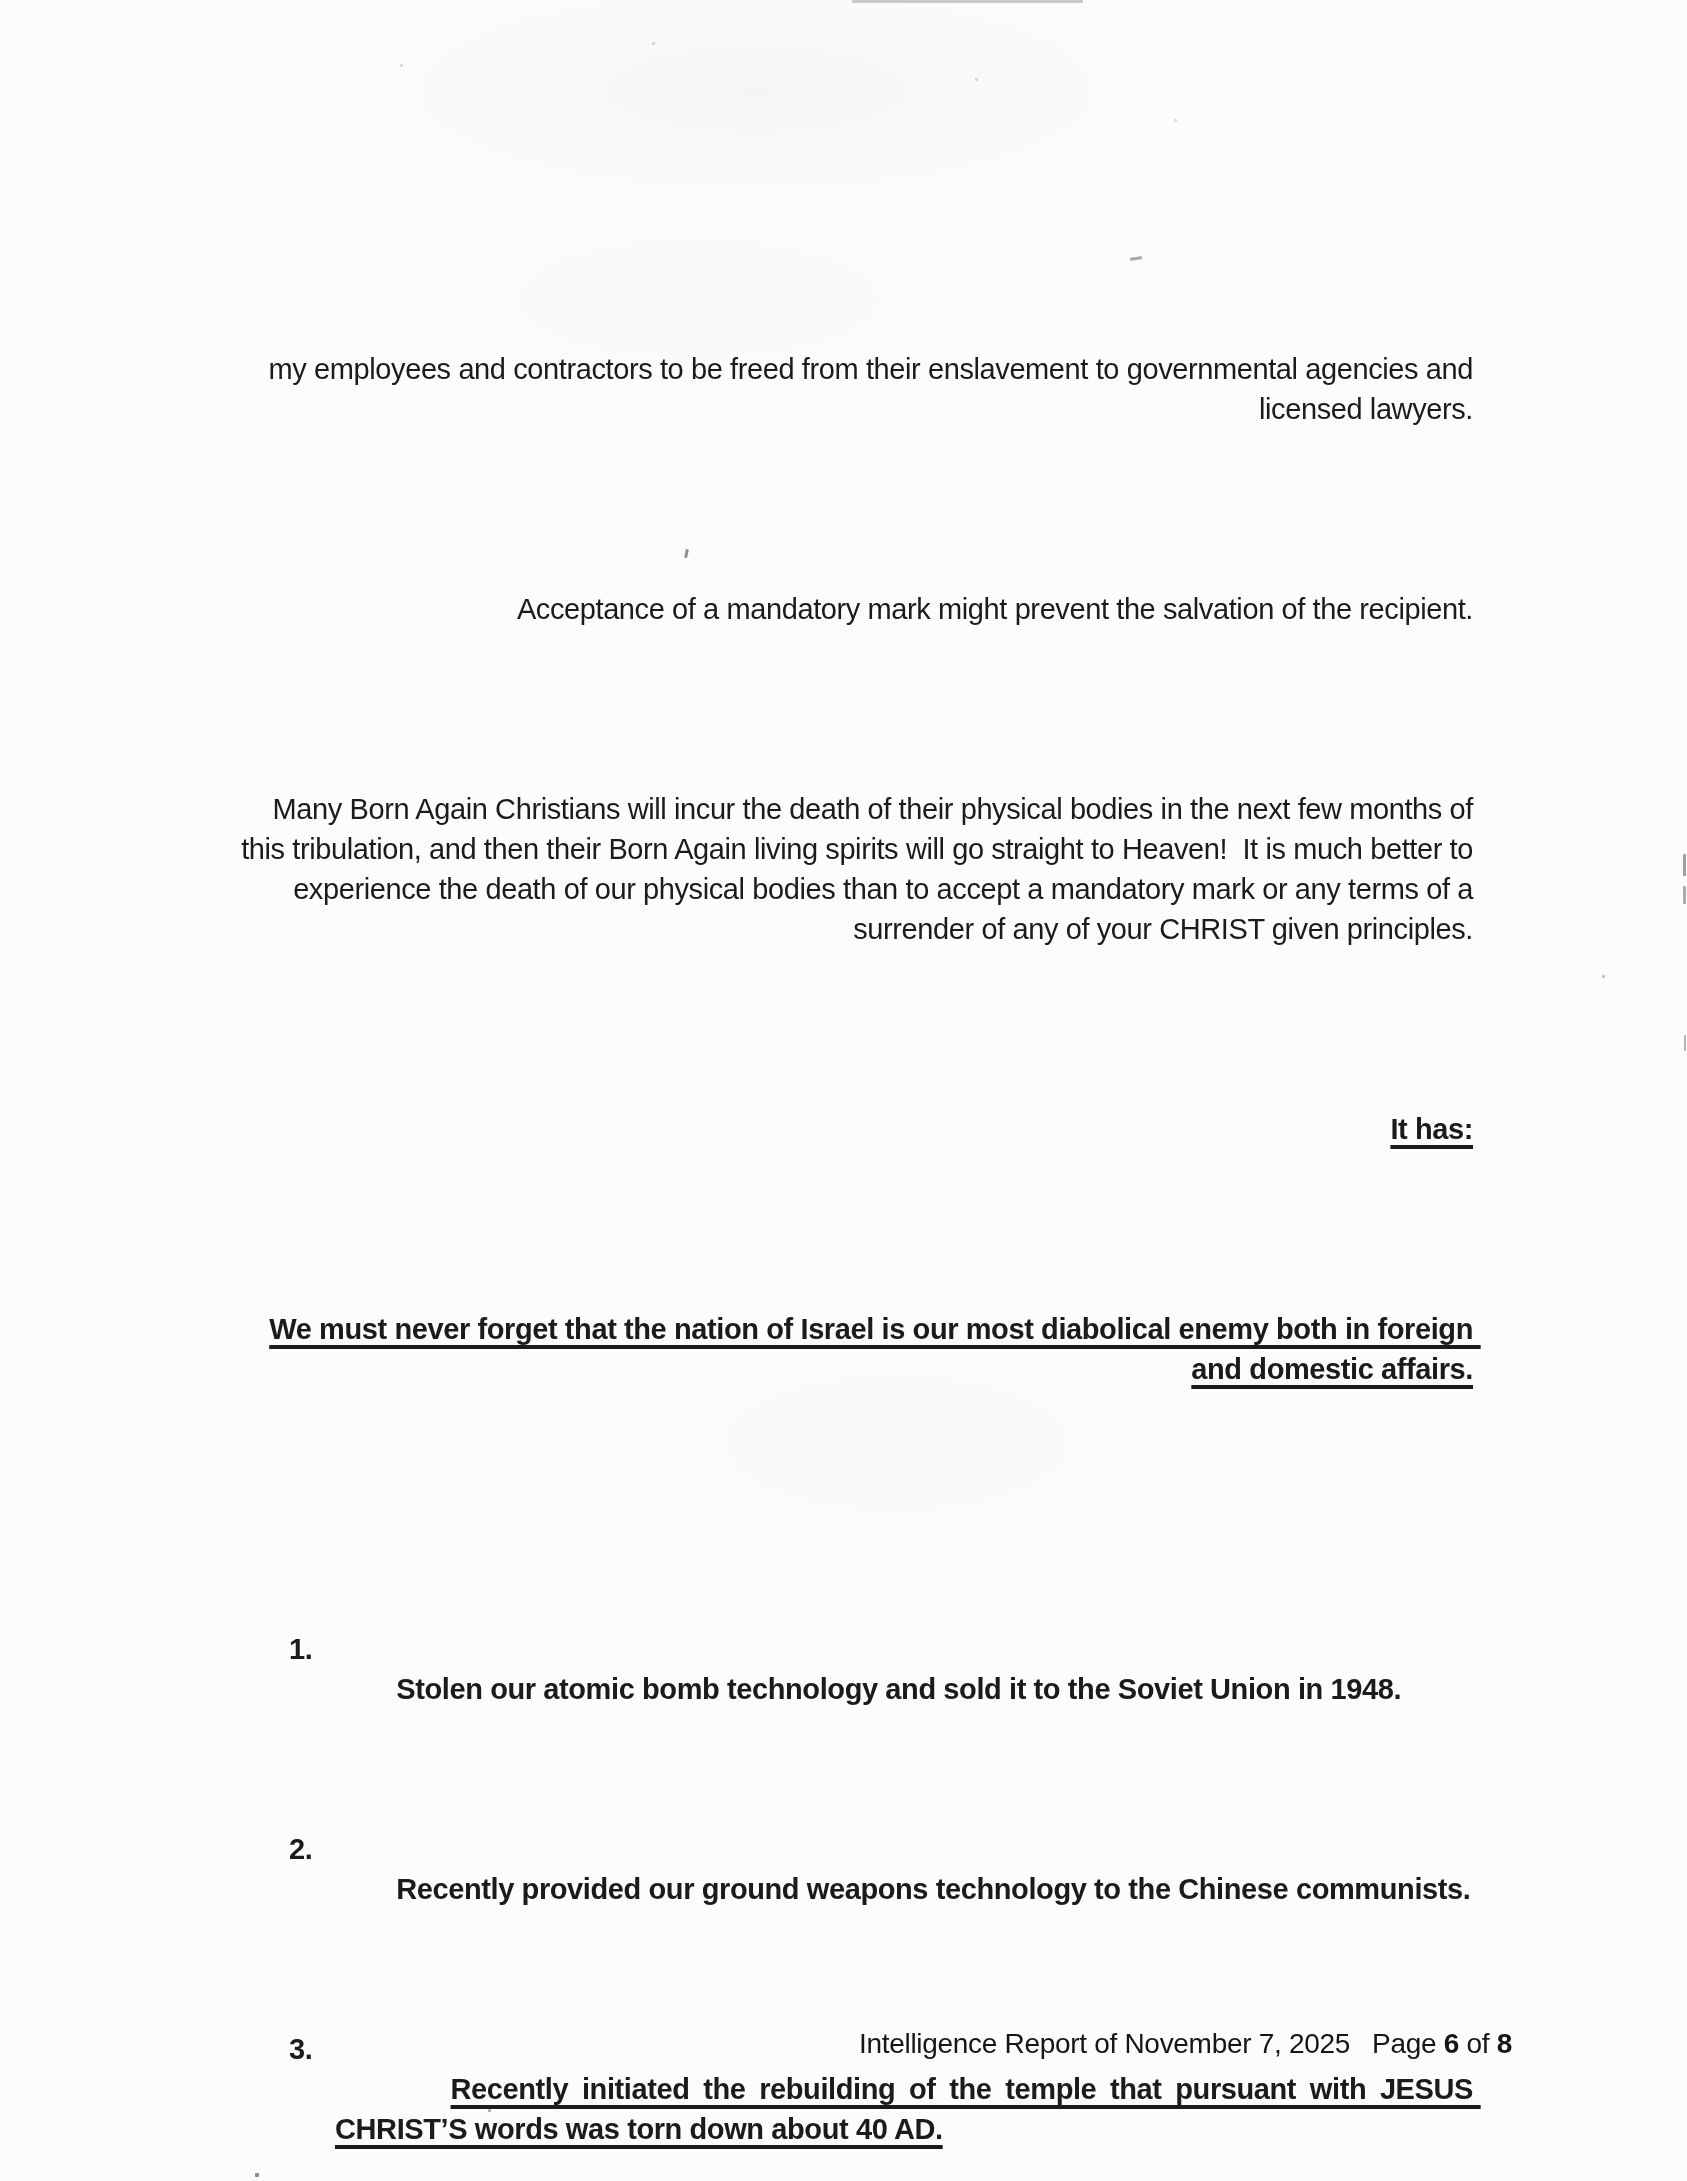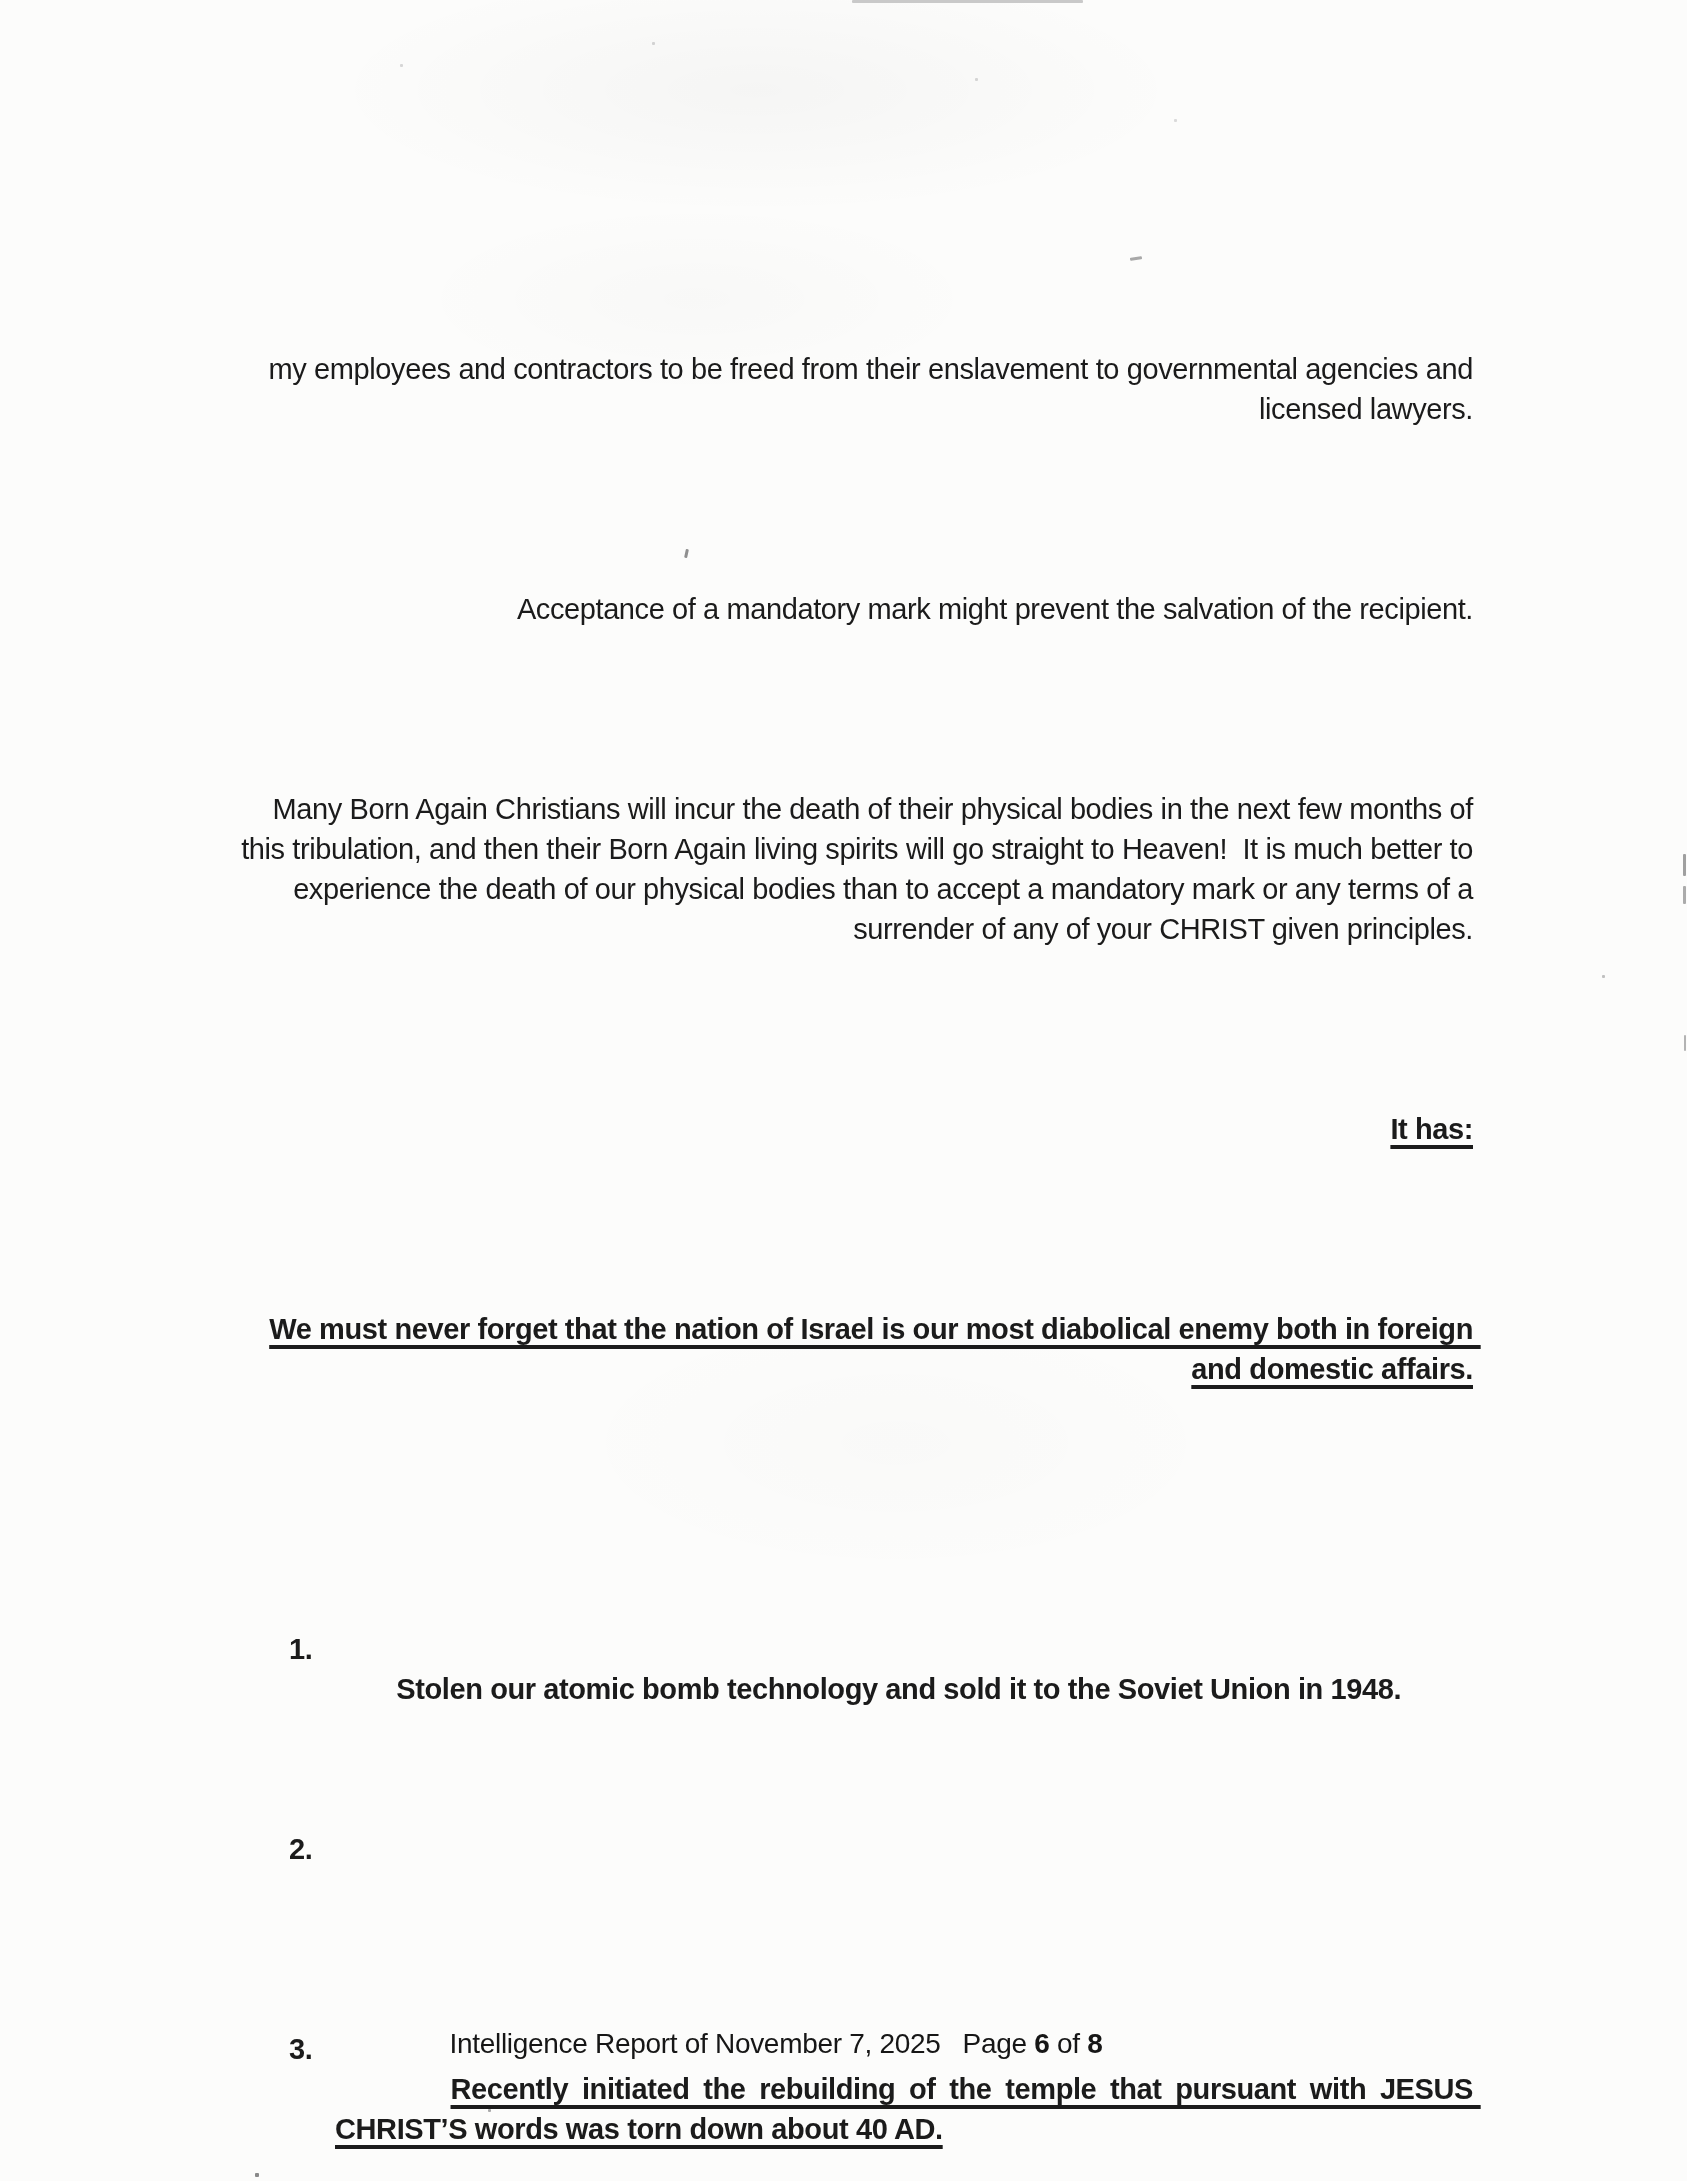--- a/index.html
+++ b/index.html
@@ -62,27 +62,26 @@
     position: absolute;
     left: 50px;
     top: 0;
     text-decoration: none;
   }
   footer.page-footer {
     position: absolute;
     left: 0;
     top: 2026px;
     width: 1512px;
-    text-align: center;
+    text-align: right;
     font-size: 28px;
     line-height: 36px;
     letter-spacing: -0.3px;
     font-weight: 400;
     color: #161616;
-    margin-left: 20px;
   }
   footer .gap { display: inline-block; width: 22px; }
   footer b { font-weight: 700; }
   
   .artifact { position: absolute; background: #9a9a9a; border-radius: 1px; }
   .a-topline   { left: 852px;  top: 0px;     width: 231px; height: 3px;  background: #c9c9c9; }
   .a-dash      { left: 1130px; top: 257px;   width: 12px;  height: 3px;  background: #a8a8a8; transform: rotate(-8deg); }
   .a-apos      { left: 685px;  top: 549px;   width: 3px;   height: 9px;  background: #8f8f8f; transform: rotate(12deg); }
   .a-tick1     { left: 1683px; top: 854px;   width: 3px;   height: 22px; background: #a0a0a0; }
   .a-tick2     { left: 1683px; top: 886px;   width: 3px;   height: 18px; background: #ababab; }
@@ -124,21 +123,21 @@
 
     <p class="bold underline">It has:</p>
 
     <p class="bold underline justify">We must never forget that the nation of Israel is our most diabolical enemy both in foreign and domestic affairs.</p>
 
     <ol class="accusations">
       <li>
         <span class="num">1.</span><span>Stolen our atomic bomb technology and sold it to the Soviet Union in 1948.</span>
       </li>
       <li>
-        <span class="num">2.</span>
+        <span class="num">2.</span><span>Recently provided our ground weapons technology to the Chinese communists.</span>
       </li>
       <li>
         <span class="num">3.</span><span class="underline">Recently initiated the rebuilding of the temple that pursuant with JESUS CHRIST’S words was torn down about 40 AD.</span>
       </li>
       
       
       
       
     </ol>
 

